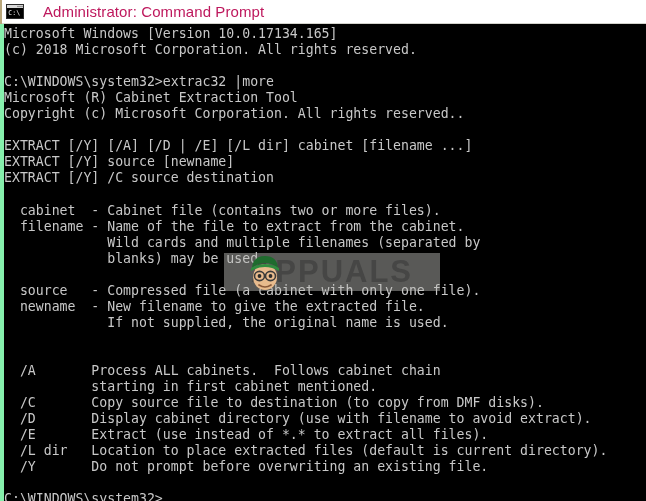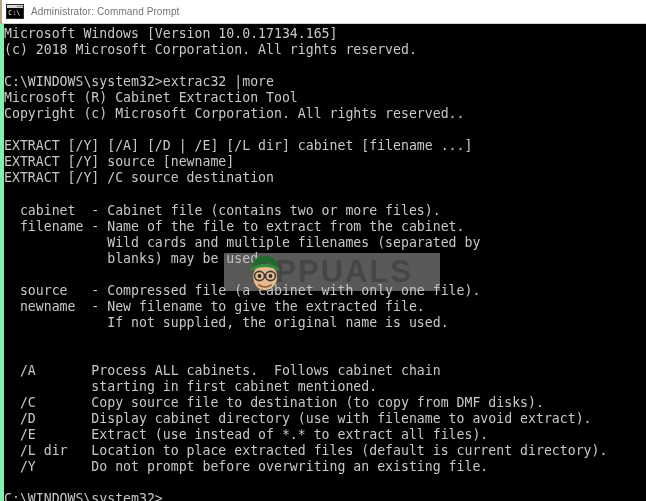--- a/index.html
+++ b/index.html
@@ -43,24 +43,25 @@
   .console-icon {
     width: 18px;
     height: 15px;
     margin-right: 7px;
     margin-left: 2px;
     flex: 0 0 auto;
     display: block;
   }
   #title-text {
     font-family: "Liberation Sans", sans-serif;
-    font-size: 10px;
-    color: #737373;
+    font-size: 15px;
+    color: #be185d;
     letter-spacing: 0.1px;
     white-space: nowrap;
+    margin-left: 12px;
   }
   
   #console {
     position: relative;
     flex: 1 1 auto;
     background: #000000;
     border-left: 4px solid #86efac;
     box-sizing: border-box;
     overflow: hidden;
   }

